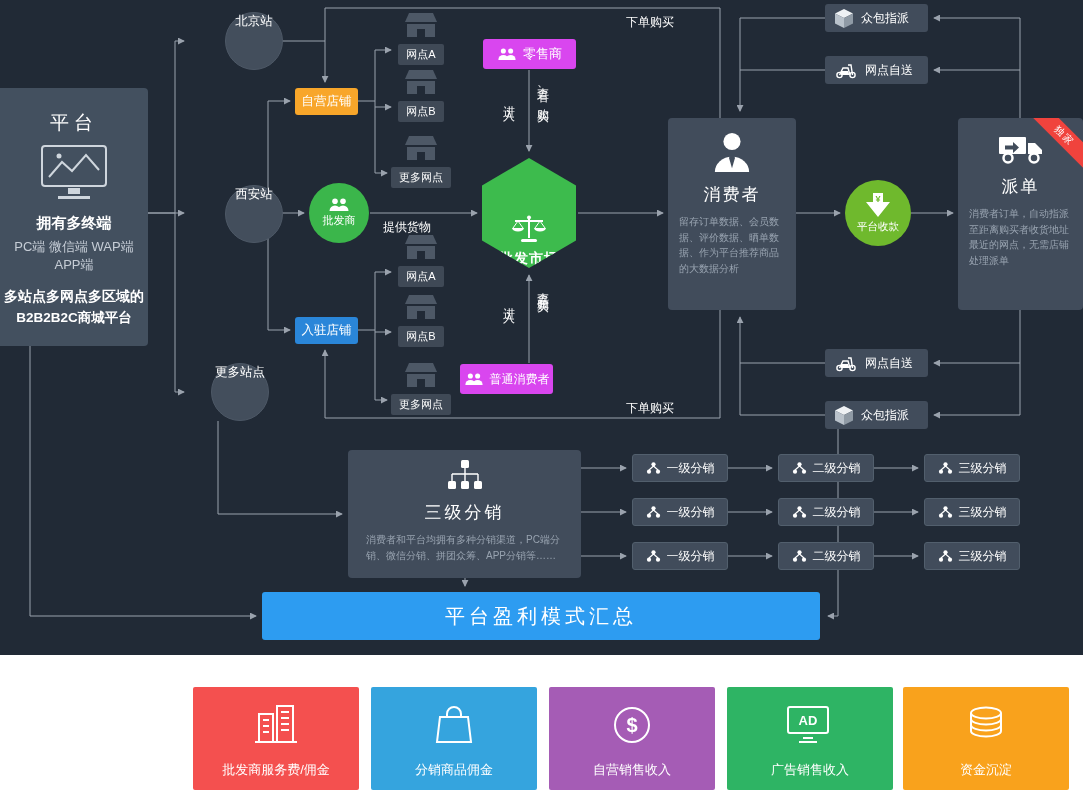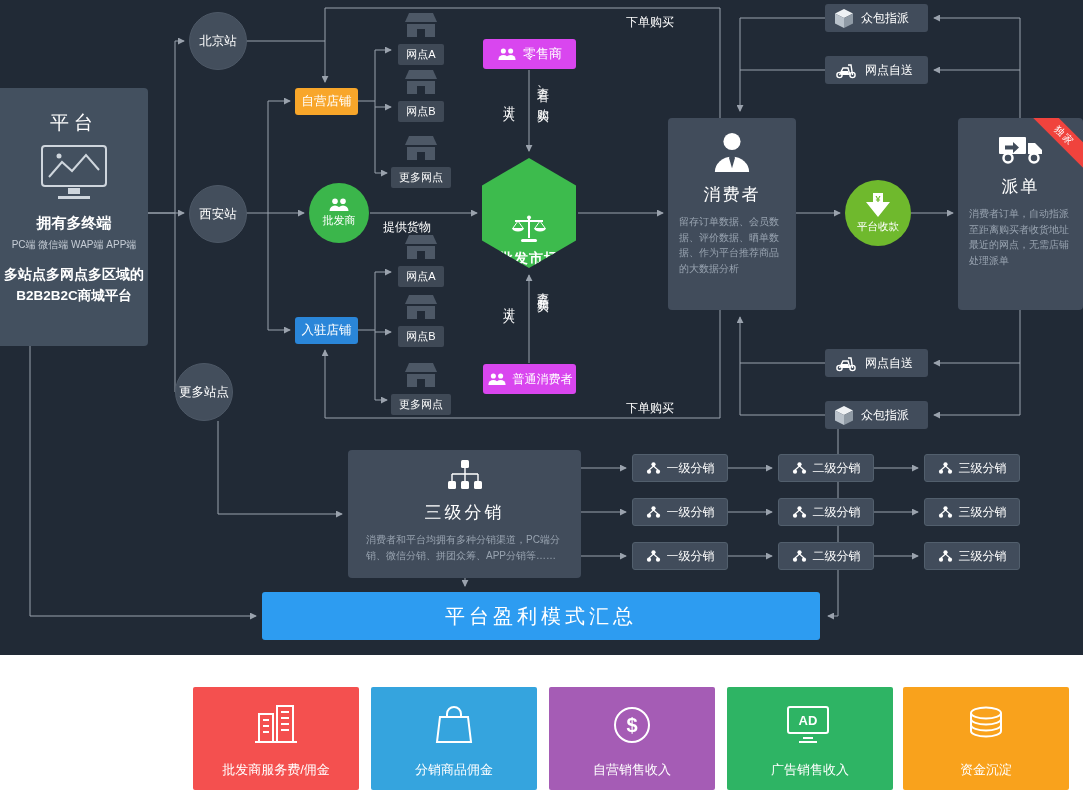--- a/index.html
+++ b/index.html
@@ -5,26 +5,26 @@
   * { margin:0; padding:0; box-sizing:border-box; }
   body { font-family:"Liberation Sans", sans-serif; background:#ffffff; }
   .canvas { position:relative; width:1083px; height:791px; background:#ffffff; overflow:hidden; }
   .stage { position:absolute; left:0; top:0; width:1083px; height:655px; background:#212a36; color:#fff; }
   .connectors { position:absolute; left:0; top:0; z-index:1; }
   .node { position:absolute; z-index:2; }
 
   .panel { background:#43505f; border-radius:0 4px 4px 0; text-align:center; }
   .panel-title { font-size:19px; letter-spacing:5px; padding-top:22px; }
   .panel-sub { font-size:15px; font-weight:bold; margin-top:8px; }
-  .panel-terms { font-size:10px; color:#c6cdd6; margin-top:5px; }
+  .panel-terms { font-size:13px; color:#c6cdd6; margin-top:5px; }
   .panel-d1 { font-size:14px; font-weight:bold; margin-top:14px; }
   .panel-d2 { font-size:13.5px; font-weight:bold; margin-top:3px; }
 
   .station { width:58px; height:58px; border-radius:50%; background:#434e5c; border:1px solid #4d5866;
-             display:flex; align-items:center; justify-content:center; font-size:12.5px; }
+             display:flex; align-items:flex-start; justify-content:center; font-size:12.5px;margin-left:36px; }
 
   .tagbox { width:63px; height:27px; border-radius:3px; display:flex; align-items:center; justify-content:center; font-size:12.5px; color:#fff; }
 
   .outlet { width:72px; text-align:center; }
   .outlet-label { display:inline-block; background:#3f4956; color:#fff; font-size:11px; padding:3px 8px; border-radius:2px; margin-top:2px; white-space:nowrap; }
 
   .gcircle { border-radius:50%; background:#3bb64b; display:flex; flex-direction:column; align-items:center; justify-content:center; gap:2px; color:#fff; }
   .gcircle .lab { font-size:11px; }
 
   .hex { clip-path:polygon(50% 0, 100% 25%, 100% 75%, 50% 100%, 0 75%, 0 25%); background:#3dbb4d;
@@ -219,21 +219,21 @@
 
     <div class="node dbox" style="left:483px; top:39px; width:93px; height:30px; font-size:13px;">
       <svg width="20" height="12" viewBox="0 0 22 13">
         <circle cx="7" cy="3.2" r="2.8" fill="#fff"></circle>
           <path d="M1.5 13 a5.5 5.5 0 0 1 11 0 z" fill="#fff"></path>
         <circle cx="15" cy="3.2" r="2.8" fill="#fff"></circle>
           <path d="M9.5 13 a5.5 5.5 0 0 1 11 0 z" fill="#fff"></path>
       </svg>
       <span>零售商</span>
     </div>
-    <div class="node dbox" style="left:483px; top:364px; width:93px; height:30px; font-size:12px;">
+    <div class="node dbox" style="left:460px; top:364px; width:93px; height:30px; font-size:12px;">
       <svg width="20" height="12" viewBox="0 0 22 13">
         <circle cx="7" cy="3.2" r="2.8" fill="#fff"></circle>
           <path d="M1.5 13 a5.5 5.5 0 0 1 11 0 z" fill="#fff"></path>
         <circle cx="15" cy="3.2" r="2.8" fill="#fff"></circle>
           <path d="M9.5 13 a5.5 5.5 0 0 1 11 0 z" fill="#fff"></path>
       </svg>
       <span>普通消费者</span>
     </div>
 
     <div class="flow-label" style="left:383px; top:219px;">提供货物</div>

